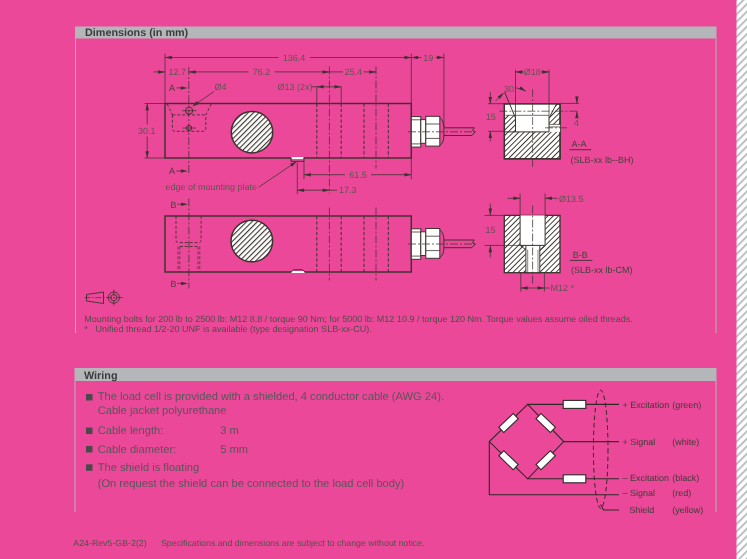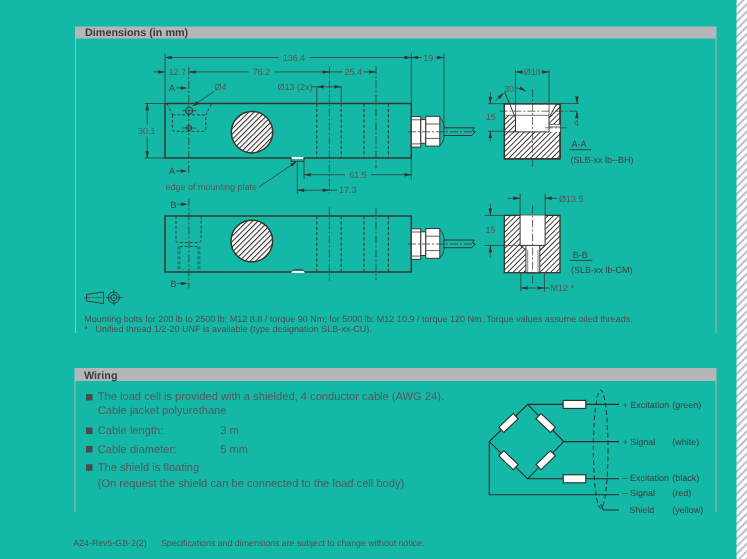--- a/index.html
+++ b/index.html
@@ -1,16 +1,16 @@
 <!DOCTYPE html>
 <html><head>
 <meta charset="utf-8">
 <style>
 html,body{margin:0;padding:0;background:#fff;}
-#page{position:relative;width:747px;height:559px;background:#14b8a6;overflow:hidden;filter:grayscale(0.001);
+#page{position:relative;width:747px;height:559px;background:#ec4899;overflow:hidden;filter:grayscale(0.001);
 font-family:"Liberation Sans",sans-serif;}
 svg{position:absolute;top:0;left:0;text-rendering:geometricPrecision;}
 </style>
 </head>
 <body>
 <div id="page">
 <svg width="747" height="559" viewBox="0 0 747 559">
 <defs>
 <path id="ar" d="M0,0 L-6.8,1.75 L-6.8,-1.75 Z"></path>
 <pattern id="hp" width="3.8" height="3.8" patternUnits="userSpaceOnUse" patternTransform="rotate(-45)">

